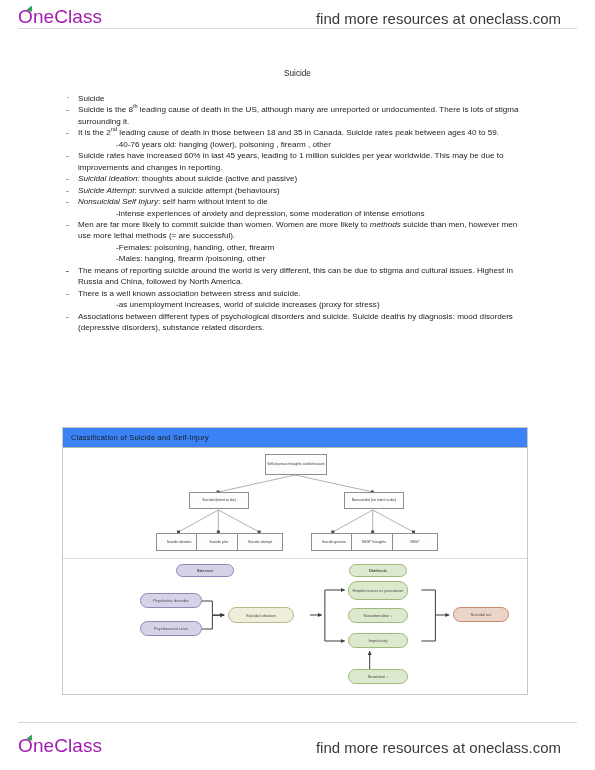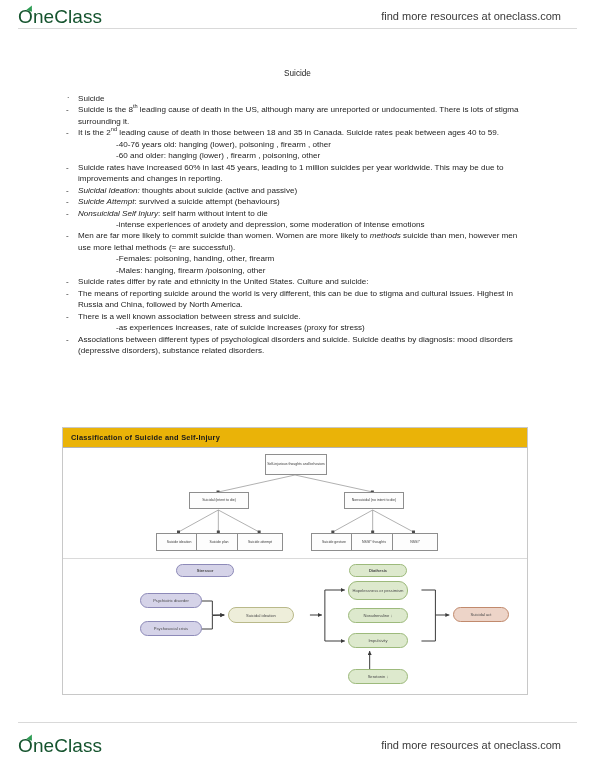--- a/index.html
+++ b/index.html
@@ -8,45 +8,45 @@
 
   
   .brand-bar{position:absolute;left:0;width:595px;height:34px;}
   .brand-bar.top{top:2px;}
   .brand-bar.bottom{top:731px;}
   .rule{position:absolute;left:18px;width:559px;height:1px;background:#d9d9d9;}
   .rule.top{top:28px;}
   .rule.bottom{top:722px;}
 
   .logo{position:absolute;left:18px;top:4px;font-size:19px;letter-spacing:.1px;
-        color:#14532d;font-family:"Liberation Sans", sans-serif;white-space:nowrap;}
+        color:#a21caf;font-family:"Liberation Sans", sans-serif;white-space:nowrap;}
   .logo .leaf{position:absolute;left:9px;top:-1px;width:0;height:0;
         border-left:4px solid transparent;border-right:2px solid transparent;
         border-bottom:6px solid #2e9c54;transform:rotate(18deg);}
-  .tagline{position:absolute;right:34px;top:8px;font-size:11px;color:#3a3a3a;
+  .tagline{position:absolute;right:34px;top:8px;font-size:15px;color:#3a3a3a;
         white-space:nowrap;}
 
   
   .doc-title{position:absolute;left:0;top:69px;width:595px;text-align:center;
         font-size:8.2px;color:#1d1d1d;}
 
   .notes{position:absolute;left:66px;top:93px;width:465px;font-size:8.1px;
         line-height:11.45px;color:#1d1d1d;}
   .notes .li{display:block;position:relative;padding-left:12px;margin:0;}
   .notes .li .bullet{position:absolute;left:0px;top:0;}
   .notes .li.tiny .bullet{left:1px;top:-1px;font-size:7px;}
   .notes .sub{display:block;padding-left:50px;}
   .notes i{font-style:italic;text-align:center;}
   sup{font-size:5.6px;vertical-align:super;line-height:0;}
 
   
   .figure{position:absolute;left:62px;top:427px;width:466px;height:268px;
         border:1px solid #c8c8c8;background:#fff;box-sizing:border-box;}
-  .fig-head{height:19px;background:#eab308;border-bottom:1px solid #b4b4b4;
-        display:flex;align-items:center;font-weight:bold;}
+  .fig-head{height:19px;background:#3b82f6;border-bottom:1px solid #b4b4b4;
+        display:flex;align-items:center;}
   .fig-head .cap{font-size:7.4px;color:#1a1a1a;padding-left:8px;letter-spacing:.25px;}
   .fig-a{position:relative;height:110px;border-bottom:1px solid #dadada;}
   .fig-b{position:relative;height:136px;}
 
   
   .tbox{position:absolute;border:1px solid #8e8e8e;background:#fdfdfd;
         box-sizing:border-box;display:flex;align-items:center;justify-content:center;
         text-align:center;font-size:3.5px;line-height:4.4px;color:#3a3a3a;
         padding:1px;}
   .tree-svg{position:absolute;left:0;top:0;width:100%;height:100%;}
@@ -75,33 +75,32 @@
 </div>
 <div class="rule top"></div>
 
 <div class="doc-title">Suicide</div>
 
 <div class="notes" id="notes">
     <span class="li tiny"><span class="bullet">·</span><span>Suicide</span></span>
     <span class="li"><span class="bullet">-</span><span>Suicide is the 8<sup>th</sup> leading cause of death in the US, although many are unreported or undocumented. There is lots of stigma surrounding it.</span></span>
     <span class="li"><span class="bullet">-</span><span>It is the 2<sup>nd</sup> leading cause of death in those between 18 and 35 in Canada. Suicide rates peak between ages 40 to 59.</span></span>
     <span class="sub"><span>-40-76 years old: hanging (lower), poisoning , firearm , other</span></span>
-    <span class="sub"><span>-60 and older: hanging (lower) , firearm , poisoning, other</span></span>
     <span class="li"><span class="bullet">-</span><span>Suicide rates have increased 60% in last 45 years, leading to 1 million suicides per year worldwide. This may be due to improvements and changes in reporting.</span></span>
     <span class="li"><span class="bullet">-</span><span><i>Suicidal Ideation:</i> thoughts about suicide (active and passive)</span></span>
     <span class="li"><span class="bullet">-</span><span><i>Suicide Attempt</i>: survived a suicide attempt (behaviours)</span></span>
     <span class="li"><span class="bullet">-</span><span><i>Nonsuicidal Self Injury</i>: self harm without intent to die</span></span>
     <span class="sub"><span>-intense experiences of anxiety and depression, some moderation of intense emotions</span></span>
     <span class="li"><span class="bullet">-</span><span>Men are far more likely to commit suicide than women. Women are more likely to <i>methods</i> suicide than men, however men use more lethal methods (= are successful).</span></span>
     <span class="sub"><span>-Females: poisoning, handing, other, firearm</span></span>
     <span class="sub"><span>-Males: hanging, firearm /poisoning, other</span></span>
-    <span class="li"><span class="bullet">-</span><span>Suicide rates differ by rate and ethnicity in the United States. Culture and suicide:</span></span>
+    <span class="li"><span class="bullet">-</span></span>
     <span class="li"><span class="bullet">-</span><span>The means of reporting suicide around the world is very different, this can be due to stigma and cultural issues. Highest in Russia and China, followed by North America.</span></span>
     <span class="li"><span class="bullet">-</span><span>There is a well known association between stress and suicide.</span></span>
-    <span class="sub"><span>-as experiences increases, rate of suicide increases (proxy for stress)</span></span>
+    <span class="sub"><span>-as unemployment increases, world of suicide increases (proxy for stress)</span></span>
     <span class="li"><span class="bullet">-</span><span>Associations between different types of psychological disorders and suicide. Suicide deaths by diagnosis: mood disorders (depressive disorders), substance related disorders.</span></span>
   </div>
 
 <div class="figure">
   <div class="fig-head">
     <span class="cap">Classification of Suicide and Self-Injury</span>
   </div>
 
   <div class="fig-a">
     <svg class="tree-svg" viewBox="0 0 466 110" preserveAspectRatio="none">

